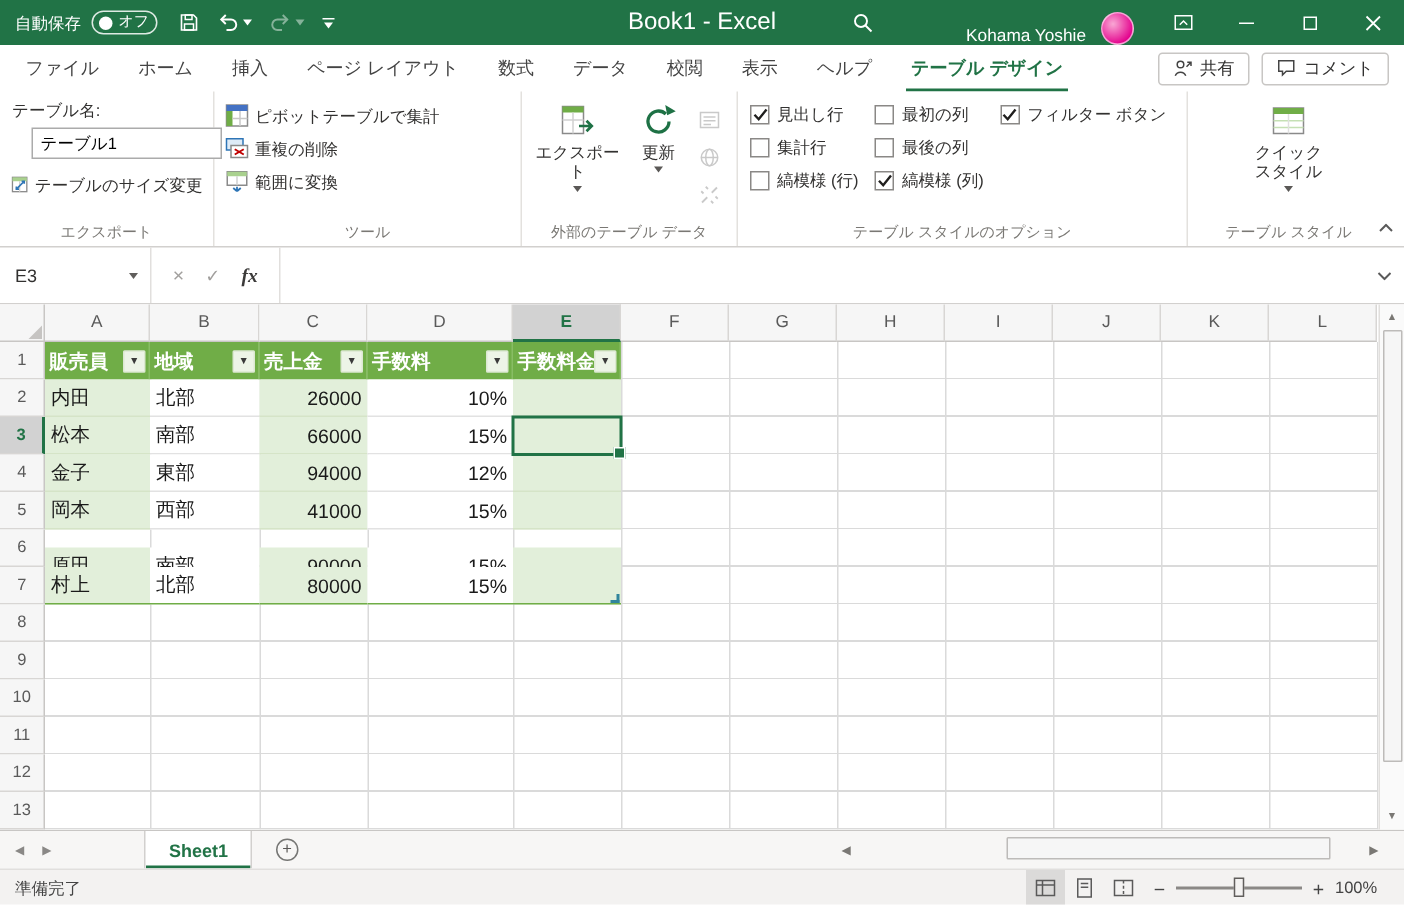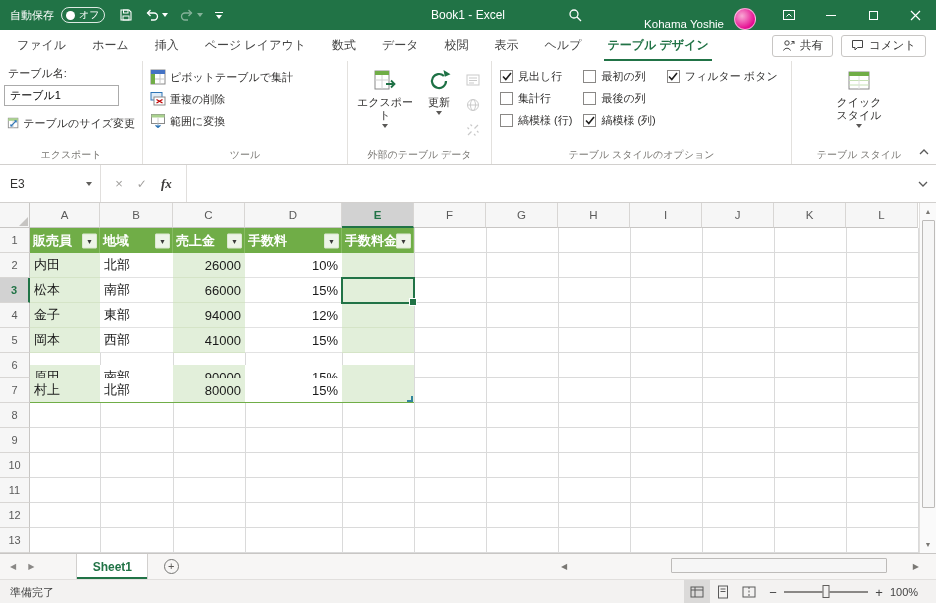--- a/index.html
+++ b/index.html
@@ -12,21 +12,21 @@
 .autosave{display:flex;align-items:center;gap:7px;padding:0 8px 0 10px;font-size:11px}
 .toggle{width:44px;height:16px;border:1px solid rgba(255,255,255,.85);border-radius:9px;display:flex;align-items:center;gap:4px;padding:0 4px}
 .knob{width:9px;height:9px;border-radius:50%;background:#fff;flex:0 0 9px}
 .toggle .state{font-size:10px;line-height:1}
 .qat{display:flex;align-items:center}
 .qatbtn{height:30px;display:flex;align-items:center;justify-content:center;padding:0 6px;gap:3px}
 .qatbtn.dim{opacity:.45}
 .caret{display:inline-block;width:0;height:0;border-left:3.5px solid transparent;border-right:3.5px solid transparent;border-top:4px solid currentColor}
 .qat-more{display:flex;flex-direction:column;align-items:center;gap:2px}
 .qat-more i{display:block;width:8px;height:1px;background:#fff}
-.tb-title{position:absolute;left:50%;top:0;transform:translateX(-50%);height:30px;display:flex;align-items:center;font-size:12px;white-space:nowrap}
+.tb-title{position:absolute;left:50%;top:0;transform:translateX(-50%);height:30px;display:flex;align-items:center;font-size:16px;white-space:nowrap}
 .tb-search{position:absolute;left:568px;top:0;height:30px;display:flex;align-items:center}
 .tb-right{margin-left:auto;display:flex;align-items:flex-end;height:30px}
 .tb-user{font-size:11.5px;margin-right:10px;white-space:nowrap}
 .avatar{width:22px;height:22px;border-radius:50%;background:radial-gradient(circle at 35% 35%,#F9A8D4,#E3008C 75%);margin-right:12px;border:1px solid rgba(255,255,255,.6)}
 .winbtn{width:42px;height:30px;display:flex;align-items:center;justify-content:center}
 .minbar{width:10px;height:1px;background:#fff}
 .maxbox{width:9px;height:9px;border:1px solid #fff}
 
 
 .tabbar{flex:0 0 31px;background:#fff;display:flex;align-items:stretch;padding-left:4px}
@@ -38,21 +38,21 @@
 
 
 .ribbon{flex:0 0 104px;background:#fff;border-bottom:1px solid #D2D0CE;display:flex;position:relative}
 .rgroup{position:relative;border-right:1px solid #E3E1DE;padding:3px 4px 16px;flex:0 0 auto}
 .gtitle{position:absolute;left:0;right:0;bottom:2px;text-align:center;font-size:10px;color:#7A7874;white-space:nowrap}
 .rbtn-sm{display:flex;align-items:center;gap:4px;height:22px;padding:0 3px;font-size:11px;white-space:nowrap;color:#323130}
 .rbtn-lg{display:flex;flex-direction:column;align-items:center;gap:2px;padding:4px 2px 0;font-size:11px;color:#323130;text-align:center}
 .rbtn-lg .lbl{line-height:13px}
 .g1{width:143px}
 .g1 .tnl{font-size:11px;margin:2px 0 4px 4px;white-space:nowrap}
-.g1 input{width:115px;height:21px;border:1px solid #ABABAB;font-size:11px;padding:0 5px;font-family:inherit;margin-left:0}
+.g1 input{width:127px;height:21px;border:1px solid #ABABAB;font-size:11px;padding:0 5px;font-family:inherit;margin-left:17px}
 .g1 .rbtn-sm{margin-top:6px}
 .g2{width:205px;display:flex}
 .g2 .stack{display:flex;flex-direction:column;padding-top:2px}
 .g2 .slicer .lbl{white-space:normal;width:70px}
 .g3{width:144px;display:flex}
 .g3 .exp{width:66px}
 .g3 .ref{width:42px}
 .ministack{display:flex;flex-direction:column;gap:1px;padding-top:4px}
 .mbtn{width:26px;height:24px;display:flex;align-items:center;justify-content:center;opacity:.45}
 .g4{width:300px;display:flex;padding-top:4px}
@@ -102,21 +102,21 @@
 .selection::after{content:"";position:absolute;right:-4px;bottom:-4px;width:6px;height:6px;background:#217346;border:1px solid #fff}
 .tbl-resize{position:absolute;left:377px;top:168px;width:6px;height:6px;border-right:2px solid #31859C;border-bottom:2px solid #31859C;z-index:3}
 .vscroll{position:absolute;right:0;top:0;bottom:0;width:17px;background:#FAFAFA;border-left:1px solid #E1DFDD;display:flex;flex-direction:column;align-items:center}
 .sarrow{width:17px;height:17px;display:flex;align-items:center;justify-content:center;color:#7A7874;font-size:7px;flex:0 0 auto}
 .vthumb{width:13px;height:288px;background:#F6F6F6;border:1px solid #BDBBB9;border-radius:1px;flex:0 0 auto}
 .vspacer{flex:1}
 
 
 .sheetbar{flex:0 0 25px;background:#F7F6F5;border-top:1px solid #C8C6C4;display:flex;align-items:stretch;font-size:12px}
 .snav{display:flex;align-items:center;gap:12px;padding:0 10px;color:#8A8886;font-size:8px}
-.sheettab{width:72px;margin-left:32px;background:#fff;border-left:1px solid #D2D0CE;border-right:1px solid #D2D0CE;display:flex;align-items:center;justify-content:center;color:#217346;font-weight:700;box-shadow:inset 0 -2px 0 #217346}
+.sheettab{width:72px;margin-left:52px;background:#fff;border-left:1px solid #D2D0CE;border-right:1px solid #D2D0CE;display:flex;align-items:center;justify-content:center;color:#217346;font-weight:700;box-shadow:inset 0 -2px 0 #217346}
 .addsheet{width:26px;display:flex;align-items:center;justify-content:center;margin-left:10px}
 .addsheet i{width:15px;height:15px;border:1px solid #767674;border-radius:50%;color:#5A5856;display:flex;align-items:center;justify-content:center;font-size:11px;font-style:normal;line-height:1}
 .hscroll{margin-left:auto;margin-right:17px;width:358px;display:flex;align-items:center;color:#7A7874;font-size:8px}
 .htrack{flex:1;position:relative;height:25px}
 .hthumb{position:absolute;left:104px;width:216px;top:4px;height:15px;background:#F6F6F6;border:1px solid #BDBBB9;border-radius:1px}
 
 
 .statusbar{flex:0 0 25px;background:#F3F2F1;border-top:1px solid #E1DFDD;display:flex;align-items:center;font-size:11px;color:#444}
 .sb-ready{padding-left:10px}
 .sb-right{margin-left:auto;display:flex;align-items:center;height:24px}

